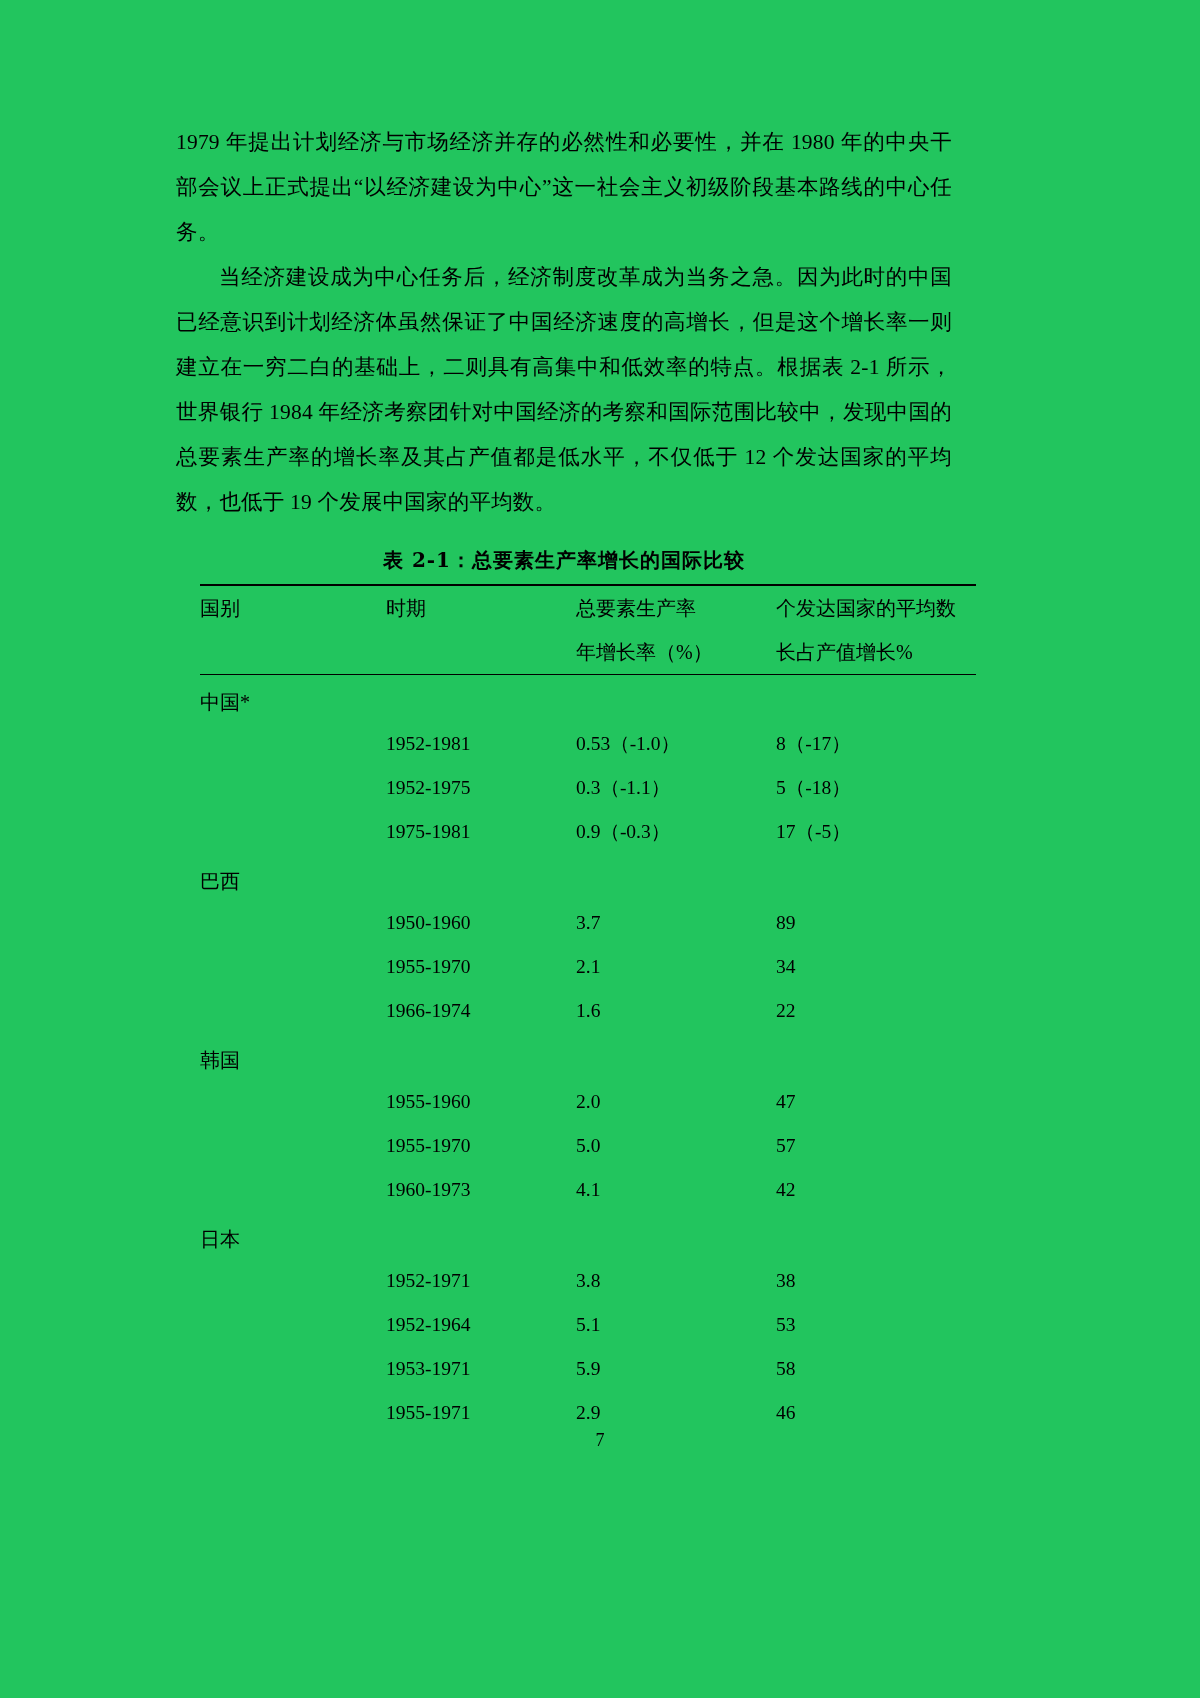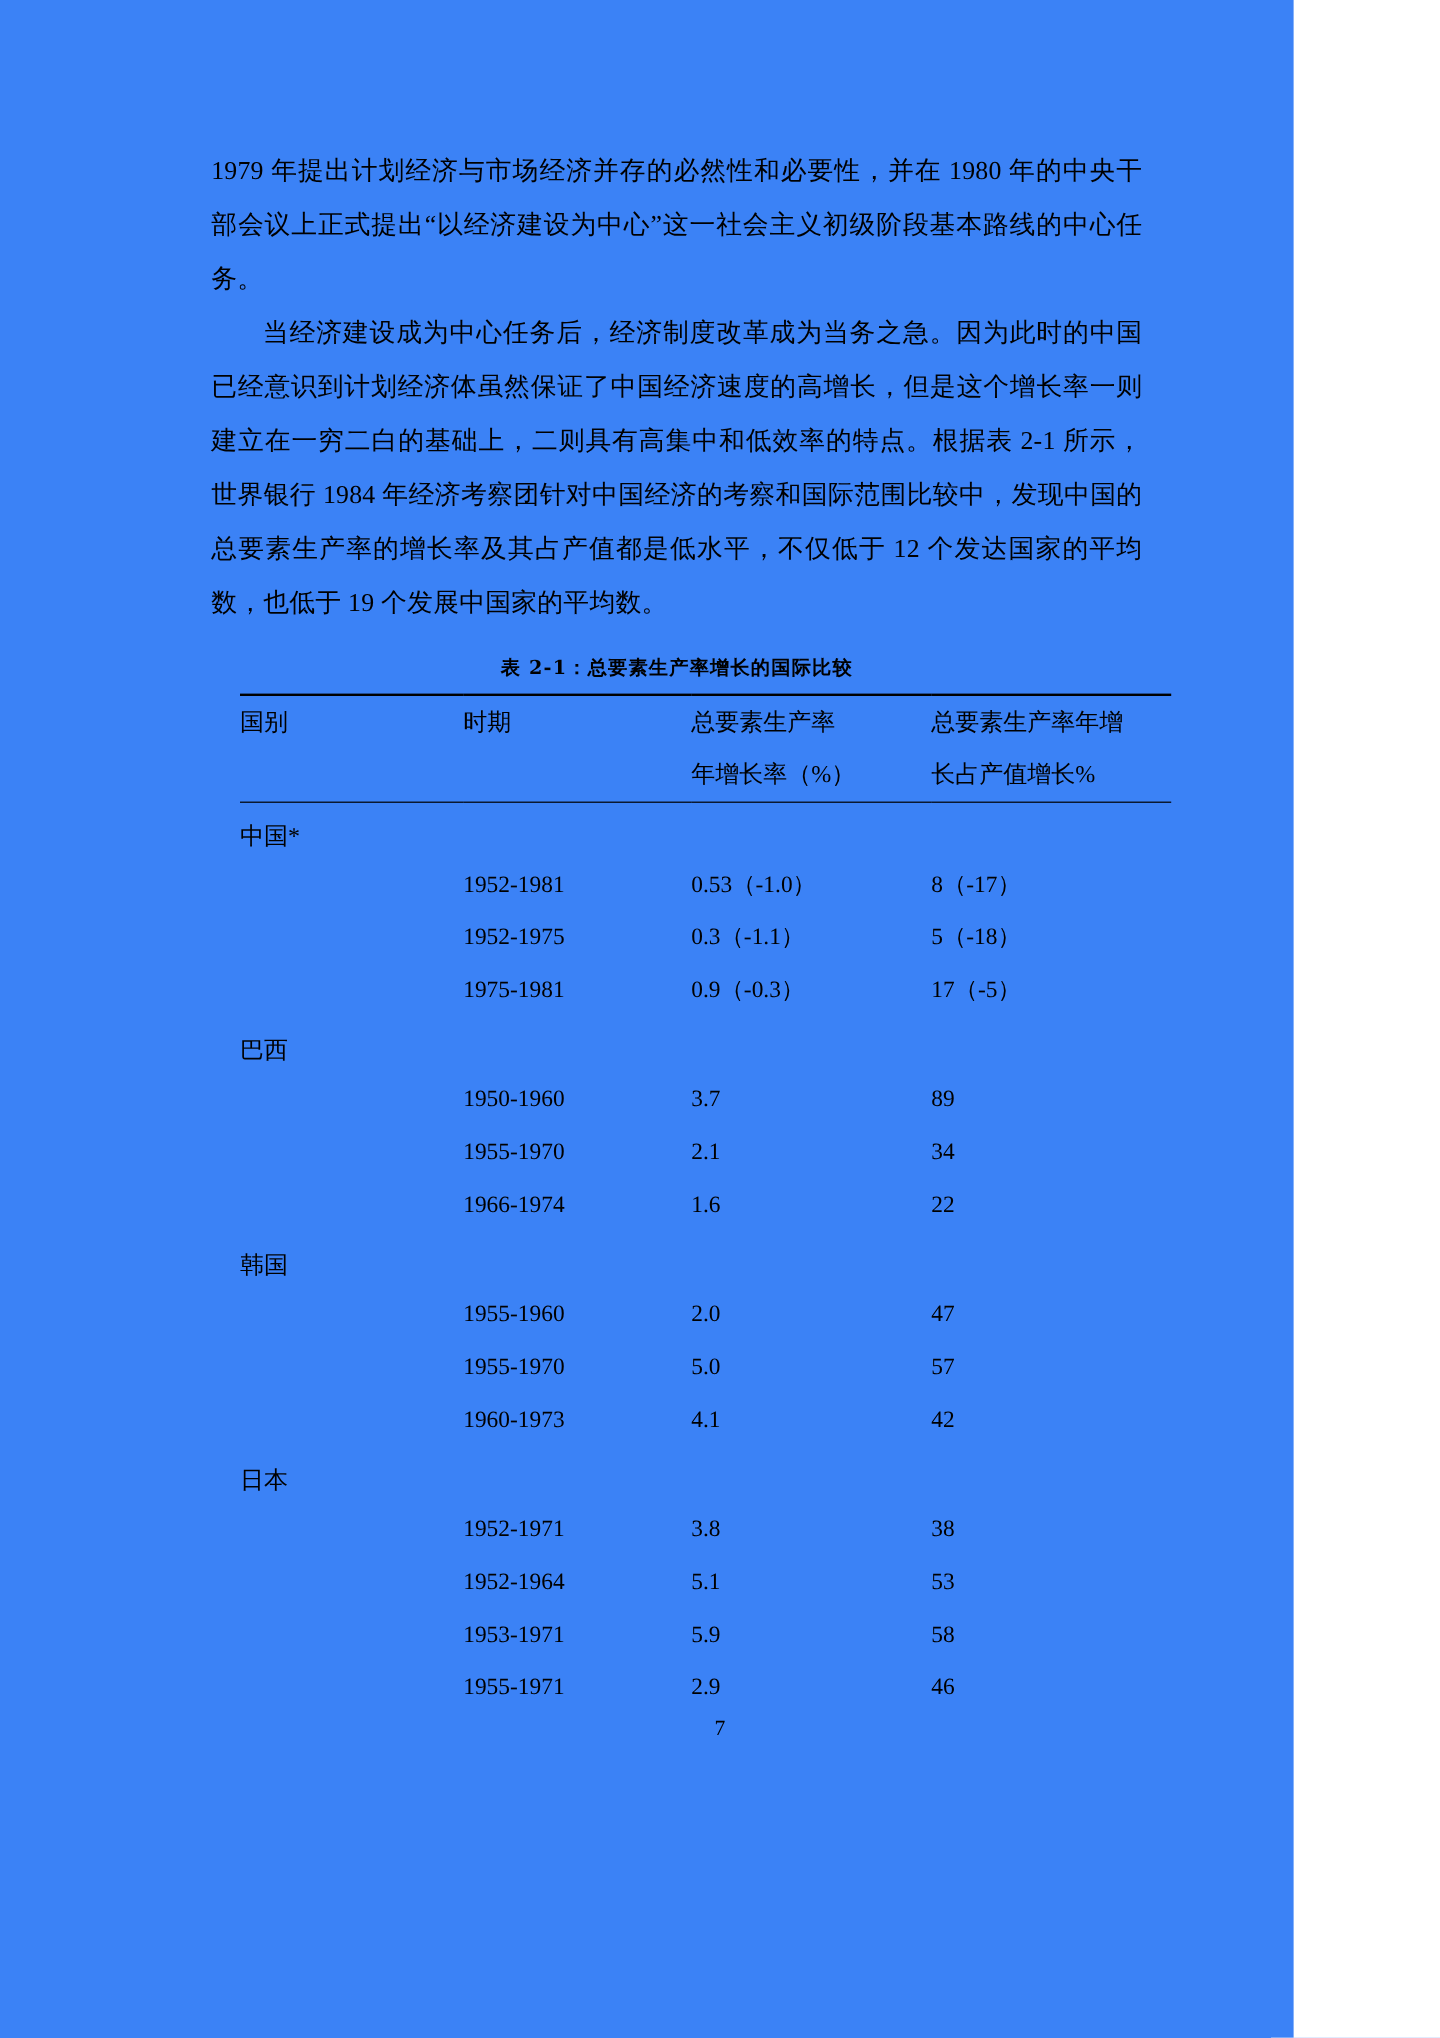--- a/index.html
+++ b/index.html
@@ -12,23 +12,23 @@
     height: 1698px;
     font-family: "Liberation Serif", "DejaVu Serif", serif;
     color: #000000;
     position: relative;
     overflow: hidden;
   }
   .page {
     position: absolute;
     left: 0;
     top: 0;
-    width: 1078px;
+    width: 1200px;
     height: 1698px;
-    background: #3b82f6;
+    background: #22c55e;
   }
   .content {
     position: absolute;
     left: 176px;
     top: 120px;
     width: 776px;
   }
   p.body-text {
     margin: 0 0 0 0;
     font-size: 21.5px;
@@ -36,21 +36,21 @@
     text-align: justify;
     text-justify: inter-ideograph;
     letter-spacing: 0.2px;
   }
   p.indent {
     text-indent: 2em;
   }
   .table-caption {
     margin-top: 22px;
     text-align: center;
-    font-size: 16px;
+    font-size: 20px;
     font-weight: bold;
     letter-spacing: 1px;
     font-family: "DejaVu Serif", "Liberation Serif", serif;
   }
   table.data {
     width: 776px;
     border-collapse: collapse;
     margin-top: 10px;
     font-size: 19.5px;
     margin-left: 24px;
@@ -120,21 +120,21 @@
             <span>国别</span>
           </th>
           <th class="c1">
             <span>时期</span>
           </th>
           <th class="c2">
             <span>总要素生产率</span>
             <span class="hdr-line2">年增长率（%）</span>
           </th>
           <th class="c3">
-            <span>总要素生产率年增</span>
+            <span>个发达国家的平均数</span>
             <span class="hdr-line2">长占产值增长%</span>
           </th>
         </tr>
       </thead>
       <tbody>
         <tr class="group-row mid-rule">
           <td class="c0">中国*</td>
           <td class="c1"></td>
           <td class="c2"></td>
           <td class="c3"></td>

